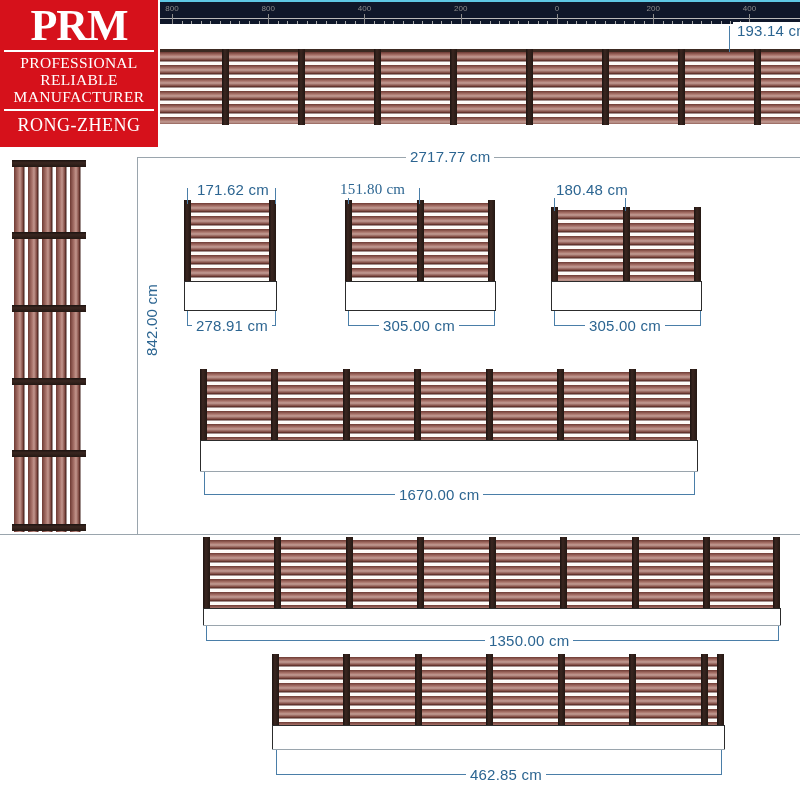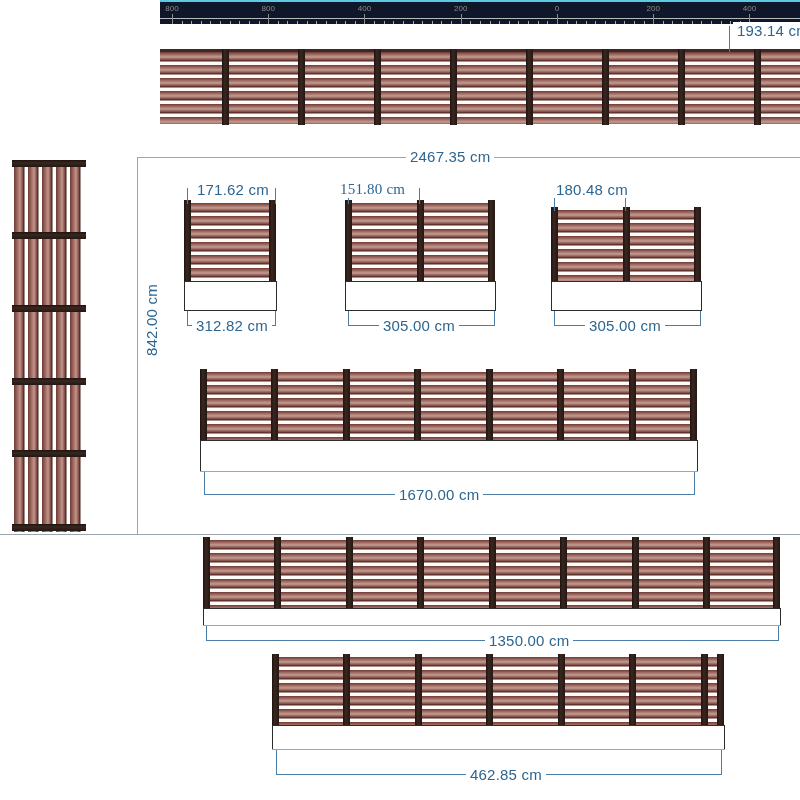--- a/index.html
+++ b/index.html
@@ -213,23 +213,32 @@
     <div class="post" style="left:290px;"></div>
     <div class="post" style="left:366px;"></div>
     <div class="post" style="left:442px;"></div>
     <div class="post" style="left:518px;"></div>
     <div class="post" style="left:594px;"></div>
   </div>
 
   <div class="dimline v" style="left:729px;top:26px;height:26px;"></div>
   <div class="dimtext" style="left:733px;top:22px;">193.14 cm</div>
 
+  <div class="logo">
+    <div class="logo-mark">PRM</div>
+    <div class="logo-rule"></div>
+    <div class="logo-line">PROFESSIONAL</div>
+    <div class="logo-line">RELIABLE</div>
+    <div class="logo-line">MANUFACTURER</div>
+    <div class="logo-rule"></div>
+    <div class="logo-brand">RONG-ZHENG</div>
+  </div>
 
   <div class="thinline h" style="left:137px;top:157px;width:663px;"></div>
-  <div class="dimtext" style="left:406px;top:148px;">2467.35 cm</div>
+  <div class="dimtext" style="left:406px;top:148px;">2717.77 cm</div>
 
   <div class="thinline v" style="left:137px;top:157px;height:378px;"></div>
   <div class="thinline h" style="left:0px;top:534px;width:800px;"></div>
   <div class="dimtext vert" style="left:143px;top:360px;">842.00 cm</div>
 
   <div class="vpanel" style="left:14px;top:160px;width:70px;height:372px;">
     <div class="vslats"></div>
     <div class="vrail" style="top:0px;"></div>
     <div class="vrail" style="top:72px;"></div>
     <div class="vrail" style="top:145px;"></div>
@@ -247,21 +256,21 @@
   <div class="dimline v" style="left:275px;top:188px;height:16px;"></div>
   <div class="dimtext" style="left:193px;top:181px;">171.62 cm</div>
 
   <div class="blackline h" style="left:184px;top:281px;width:93px;"></div>
   <div class="blackline v" style="left:184px;top:281px;height:29px;"></div>
   <div class="blackline v" style="left:276px;top:281px;height:29px;"></div>
   <div class="blackline h" style="left:184px;top:310px;width:93px;"></div>
   <div class="dimline v" style="left:187px;top:311px;height:14px;"></div>
   <div class="dimline v" style="left:275px;top:311px;height:14px;"></div>
   <div class="dimline h" style="left:187px;top:325px;width:89px;"></div>
-  <div class="dimtext" style="left:192px;top:317px;">312.82 cm</div>
+  <div class="dimtext" style="left:192px;top:317px;">278.91 cm</div>
 
   <div class="panel" style="left:345px;top:203px;width:150px;height:78px;">
     <div class="slats"></div>
     <div class="post" style="left:0px;"></div>
     <div class="post" style="left:72px;"></div>
     <div class="post" style="left:143px;"></div>
   </div>
   <div class="dimline v" style="left:348px;top:188px;height:16px;"></div>
   <div class="dimline v" style="left:419px;top:188px;height:16px;"></div>
   <div class="dimtext" style="left:336px;top:181px;font-family:Liberation Serif, serif;">151.80 cm</div>

